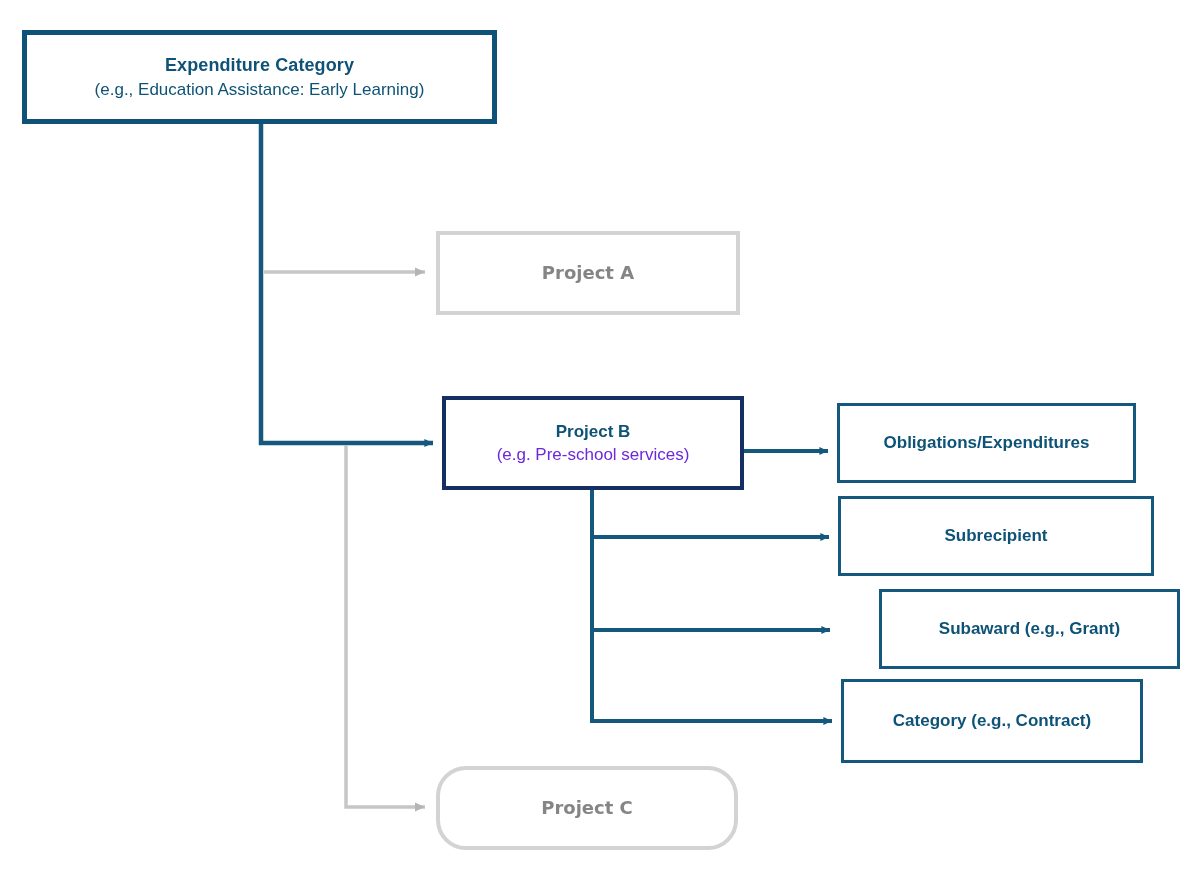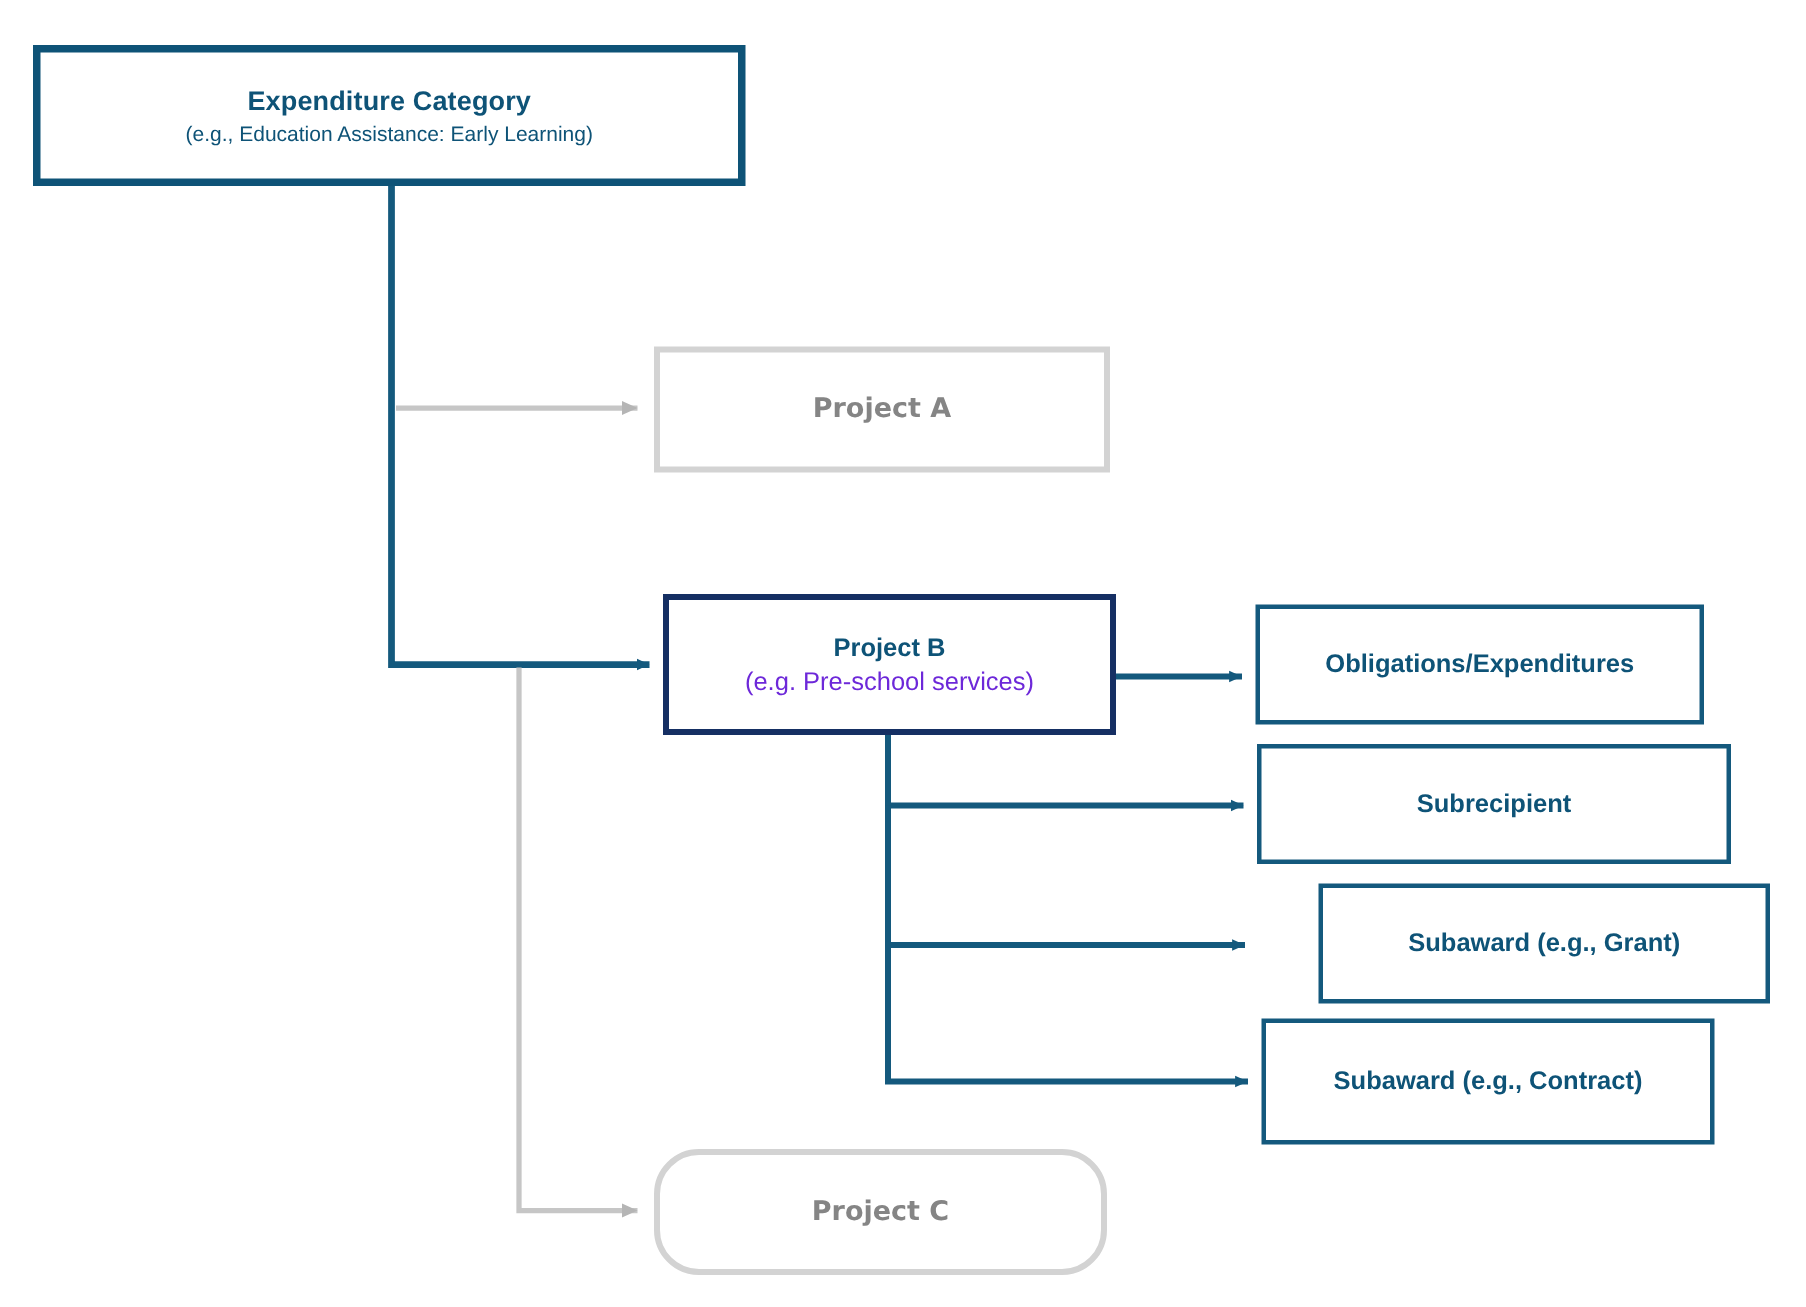--- a/index.html
+++ b/index.html
@@ -49,21 +49,21 @@
     border: 5px solid #0e5377;
     margin-top: 12px;
   }
   .node--root .node-title {
     font-size: 18px;
     font-weight: bold;
     color: #0e5377;
     letter-spacing: 0.1px;
   }
   .node--root .node-sub {
-    font-size: 14px;
+    font-size: 17px;
     font-weight: normal;
     color: #0e5377;
     margin-top: 2px;
   }
 
   
   .node--project-active {
     left: 442px;
     top: 396px;
     width: 302px;
@@ -188,16 +188,16 @@
 
   <div class="node node--leaf node--subrecipient">
     <span class="node-title">Subrecipient</span>
   </div>
 
   <div class="node node--leaf node--subgrant">
     <span class="node-title">Subaward (e.g., Grant)</span>
   </div>
 
   <div class="node node--leaf node--subcontract">
-    <span class="node-title">Subaward (e.g., Contract)</span>
+    <span class="node-title">Category (e.g., Contract)</span>
   </div>
 
 </div>
 
 </body></html>

